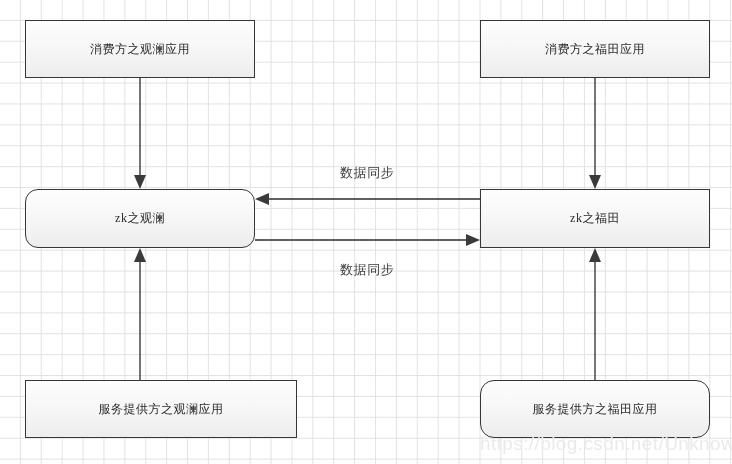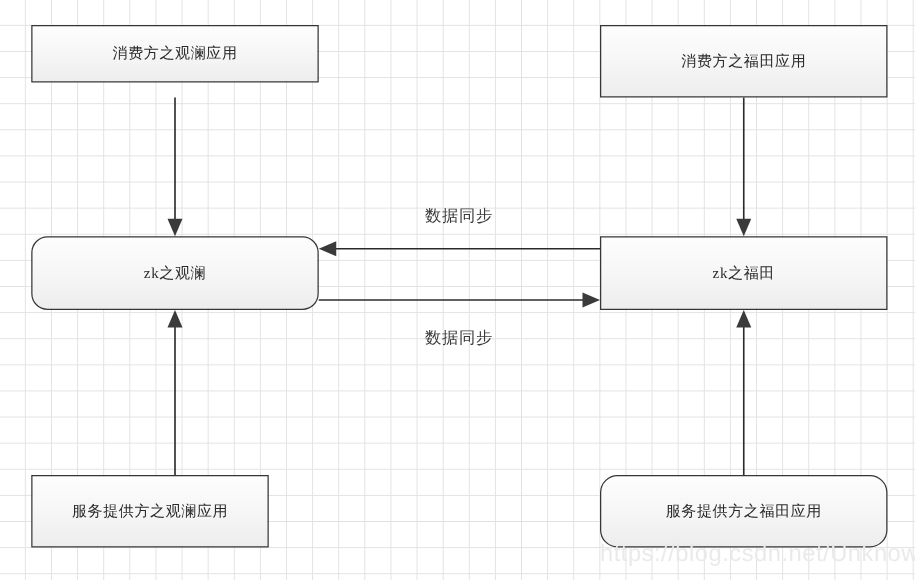--- a/index.html
+++ b/index.html
@@ -96,37 +96,37 @@
       <line x1="480" y1="199" x2="263" y2="199"></line>
       <polygon points="255,199 269,193 269,205"></polygon>
     </g>
 
     <g>
       <line x1="255" y1="240" x2="472" y2="240"></line>
       <polygon points="480,240 466,234 466,246"></polygon>
     </g>
   </svg>
 
-  <div class="node" style="left:25px; top:20px; width:230px; height:46px;font-family:Liberation Mono, monospace;">
+  <div class="node" style="left:25px; top:20px; width:230px; height:58px;">
     <span class="label">消费方之观澜应用</span>
   </div>
 
   <div class="node" style="left:480px; top:20px; width:230px; height:58px;">
     <span class="label">消费方之福田应用</span>
   </div>
 
   <div class="node" style="left:25px; top:189px; width:230px; height:59px;border-radius:13px;">
     <span class="label">zk之观澜</span>
   </div>
 
   <div class="node" style="left:480px; top:189px; width:230px; height:59px;">
     <span class="label">zk之福田</span>
   </div>
 
-  <div class="node" style="left:25px; top:380px; width:190px; height:58px;">
+  <div class="node" style="left:25px; top:380px; width:272px; height:58px;">
     <span class="label">服务提供方之观澜应用</span>
   </div>
 
   <div class="node" style="left:480px; top:380px; width:230px; height:58px;border-radius:14px;">
     <span class="label">服务提供方之福田应用</span>
   </div>
 
   <div class="edge-label" style="left:340px; top:164px;">数据同步</div>
 
   <div class="edge-label" style="left:340px; top:261px;">数据同步</div>

